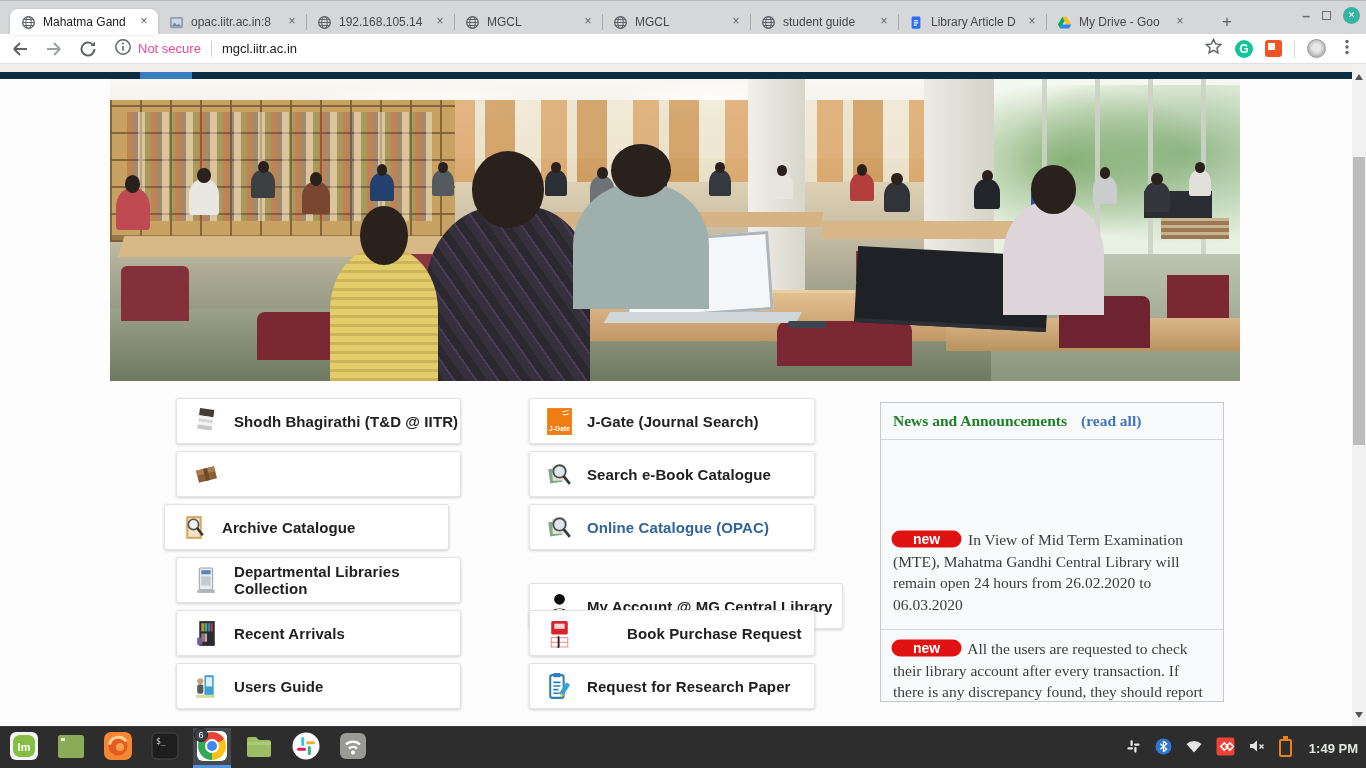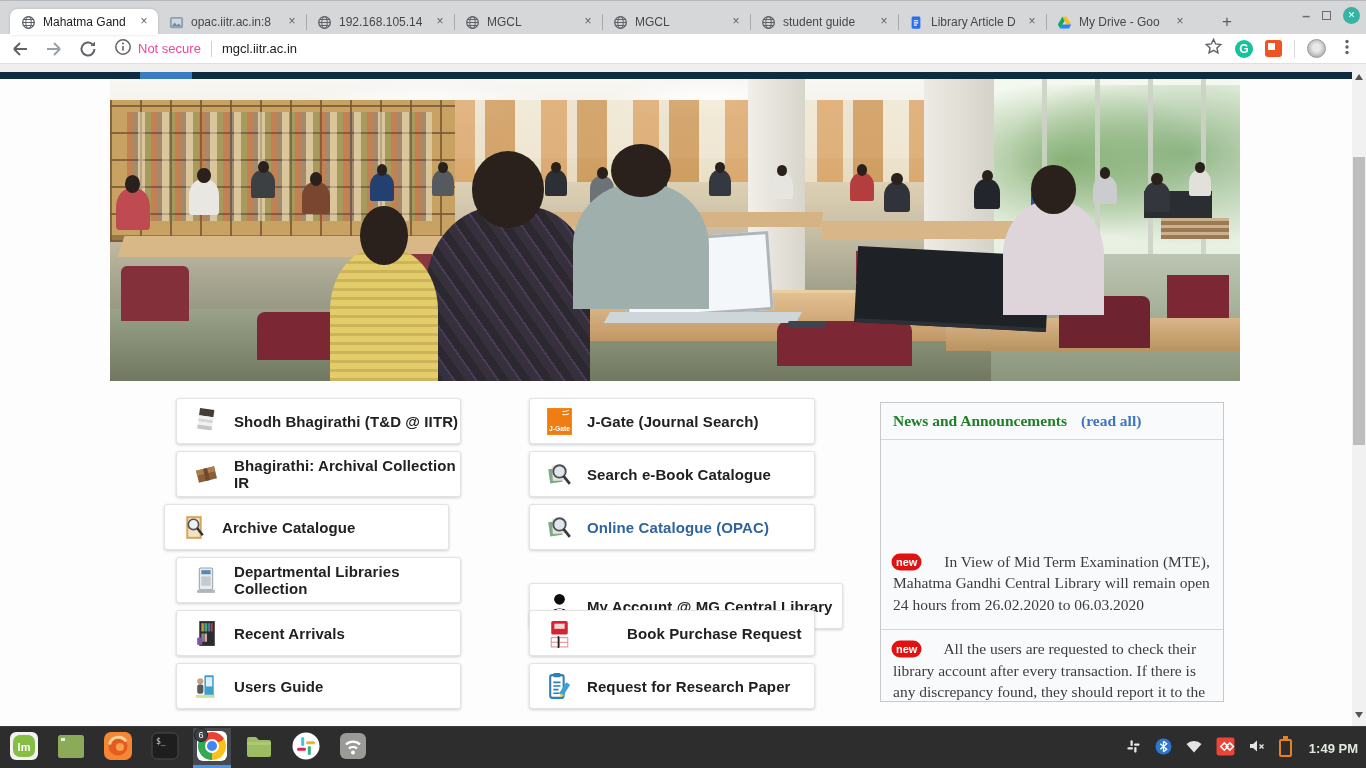--- a/index.html
+++ b/index.html
@@ -52,21 +52,21 @@
   .mlabel { font-size:15px; font-weight:bold; color:#212121; letter-spacing:.1px; }
 
   
   .news { position:absolute; left:880px; top:338px; width:344px; height:300px; background:#f9fafb; border:1px solid #c9c9c9; }
   .news-head { height:37px; border-bottom:1px solid #d6d6d6; display:flex; align-items:center; padding:0 12px; font-family:"Liberation Serif","DejaVu Serif",serif; }
   .news-title { color:#1e8127; font-weight:bold; font-size:15.5px; }
   .news-readall { color:#3f74c4; font-weight:bold; font-size:15.5px; margin-left:14px; }
   .news-item { font-family:"Liberation Serif","DejaVu Serif",serif; font-size:15.5px; color:#3c3c3c; line-height:21.5px; padding:8px 12px 10px; }
   .news-item.first { height:190px; border-bottom:1px solid #d6d6d6; display:flex; align-items:flex-end; padding-bottom:14px; }
   .news-item.second { height:72px; overflow:hidden; }
-  .newbadge { display:inline-block; background:#e01212; color:#fff; font-family:"Liberation Sans",sans-serif; font-size:11px; font-weight:bold; line-height:10px; padding:2px 3px; border-radius:7px; margin-right:20px; vertical-align:1px; box-shadow:0 0 0 1.5px #e01212; }
+  .newbadge { display:inline-block; background:#e01212; color:#fff; font-family:"Liberation Sans",sans-serif; font-size:14px; font-weight:bold; line-height:10px; padding:2px 20px; border-radius:7px; margin-right:4px; vertical-align:1px; box-shadow:0 0 0 1.5px #e01212; }
 
   
   .scrollbar { position:absolute; left:1352px; top:0; width:14px; height:662px; background:#f1f1f1; }
   .sb-up { position:absolute; left:3px; top:10px; width:0; height:0; border-left:4px solid transparent; border-right:4px solid transparent; border-bottom:6px solid #565656; }
   .sb-down { position:absolute; left:3px; bottom:8px; width:0; height:0; border-left:4px solid transparent; border-right:4px solid transparent; border-top:6px solid #565656; }
   .sb-thumb { position:absolute; left:1px; top:93px; width:12px; height:288px; background:#bdbdbd; }
 
   
   .taskbar { position:absolute; left:0; top:726px; width:1366px; height:42px; background:#2d2d2d; border-top:1px solid #3d3d3d; display:flex; align-items:center; }
   .launchers { display:flex; align-items:center; gap:9px; padding-left:5px; height:100%; }
@@ -316,21 +316,20 @@
         <div class="mbtn" style="left: 176px; top: 387px; width: 285px;">
           <span class="micon">
             <svg width="27" height="31" viewBox="0 0 26 30">
               <g transform="rotate(-14 13 15)">
                 <rect x="4" y="9" width="18" height="12" fill="#8a5f38"></rect>
                 <rect x="4" y="9" width="18" height="5" fill="#ab7c4c"></rect>
                 <rect x="11" y="9" width="4" height="12" fill="#6f4a2a"></rect>
               </g>
             </svg>
           </span>
-          <span class="mlabel">Bhagirathi: Archival Collection IR</span>
         </div>
         <div class="mbtn" style="left: 164px; top: 440px; width: 285px; text-align: center;">
           <span class="micon">
             <svg width="27" height="31" viewBox="0 0 26 30">
               <rect x="5" y="4" width="15" height="22" fill="#d8a75f"></rect>
               <rect x="7" y="6" width="11" height="18" fill="#f0e3c8"></rect>
               <circle cx="12" cy="12" r="5" fill="#eef2f5" stroke="#555" stroke-width="1.6"></circle>
               <line x1="15.5" y1="15.5" x2="21" y2="22.5" stroke="#333" stroke-width="2.4"></line>
             </svg>
           </span>

